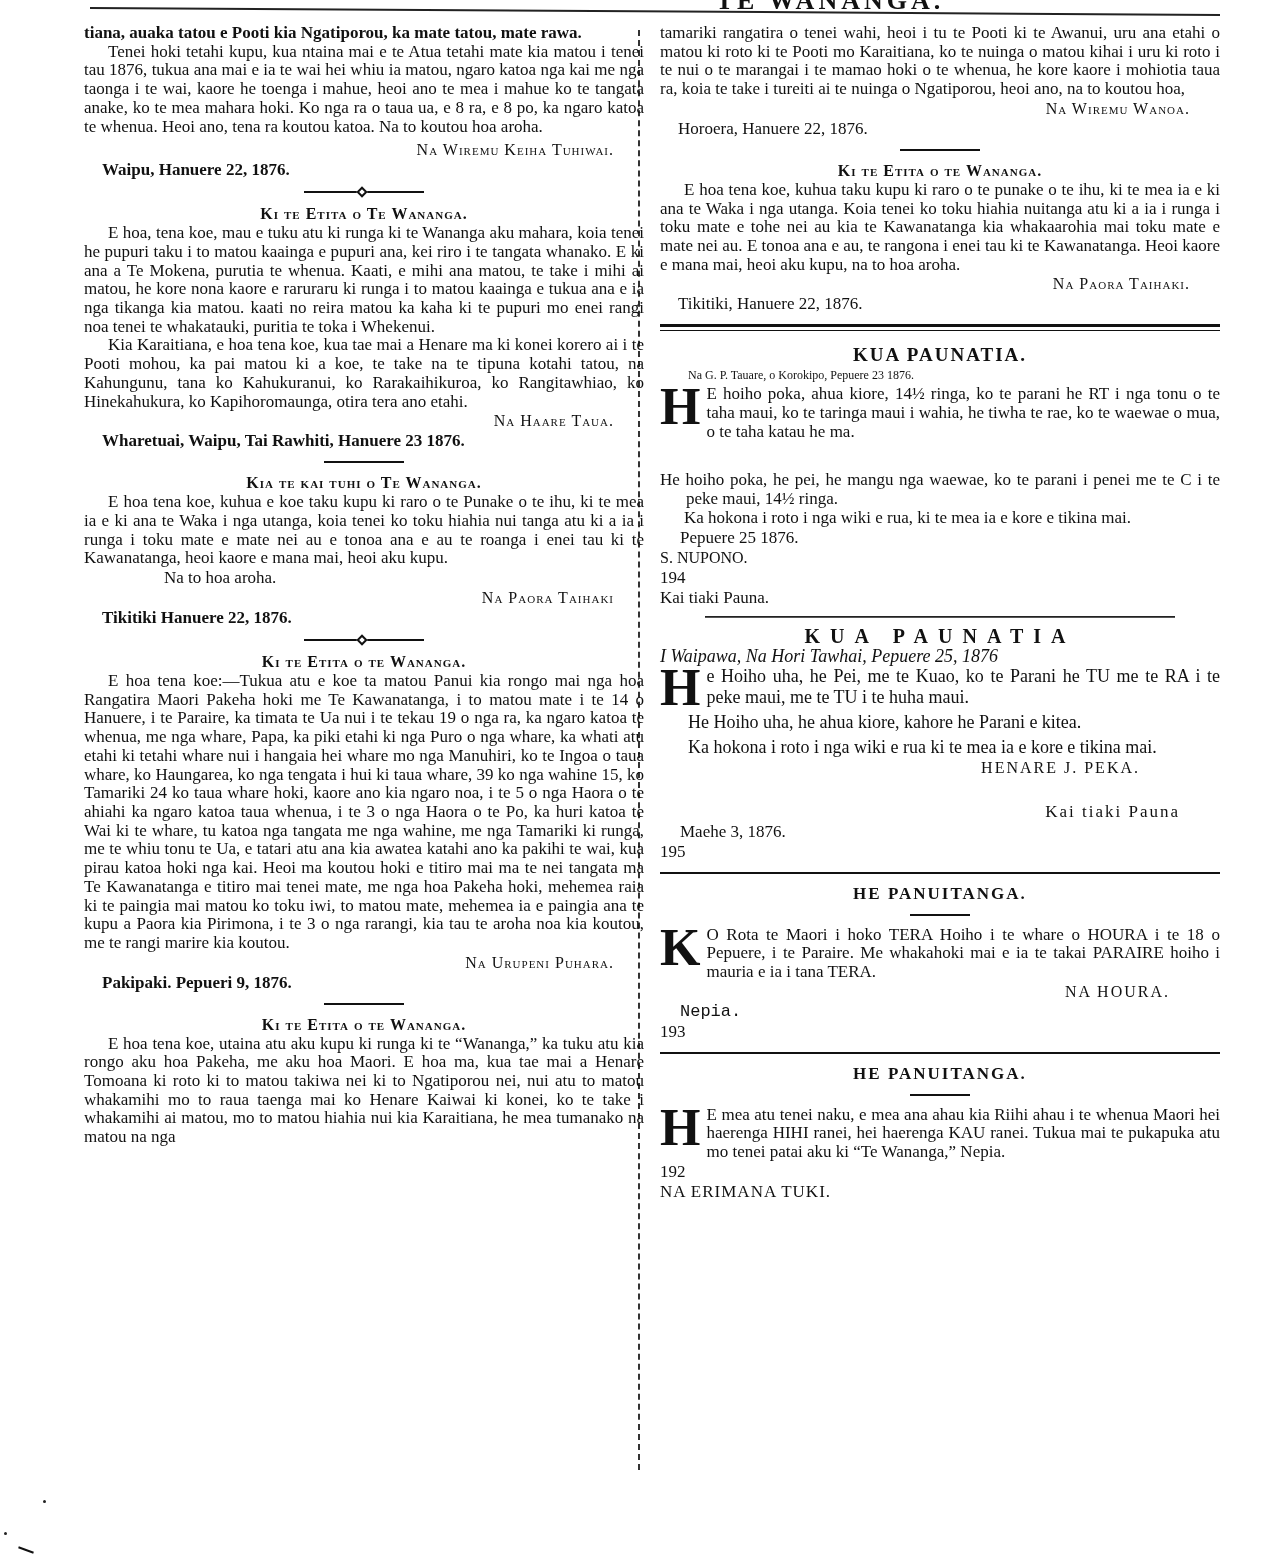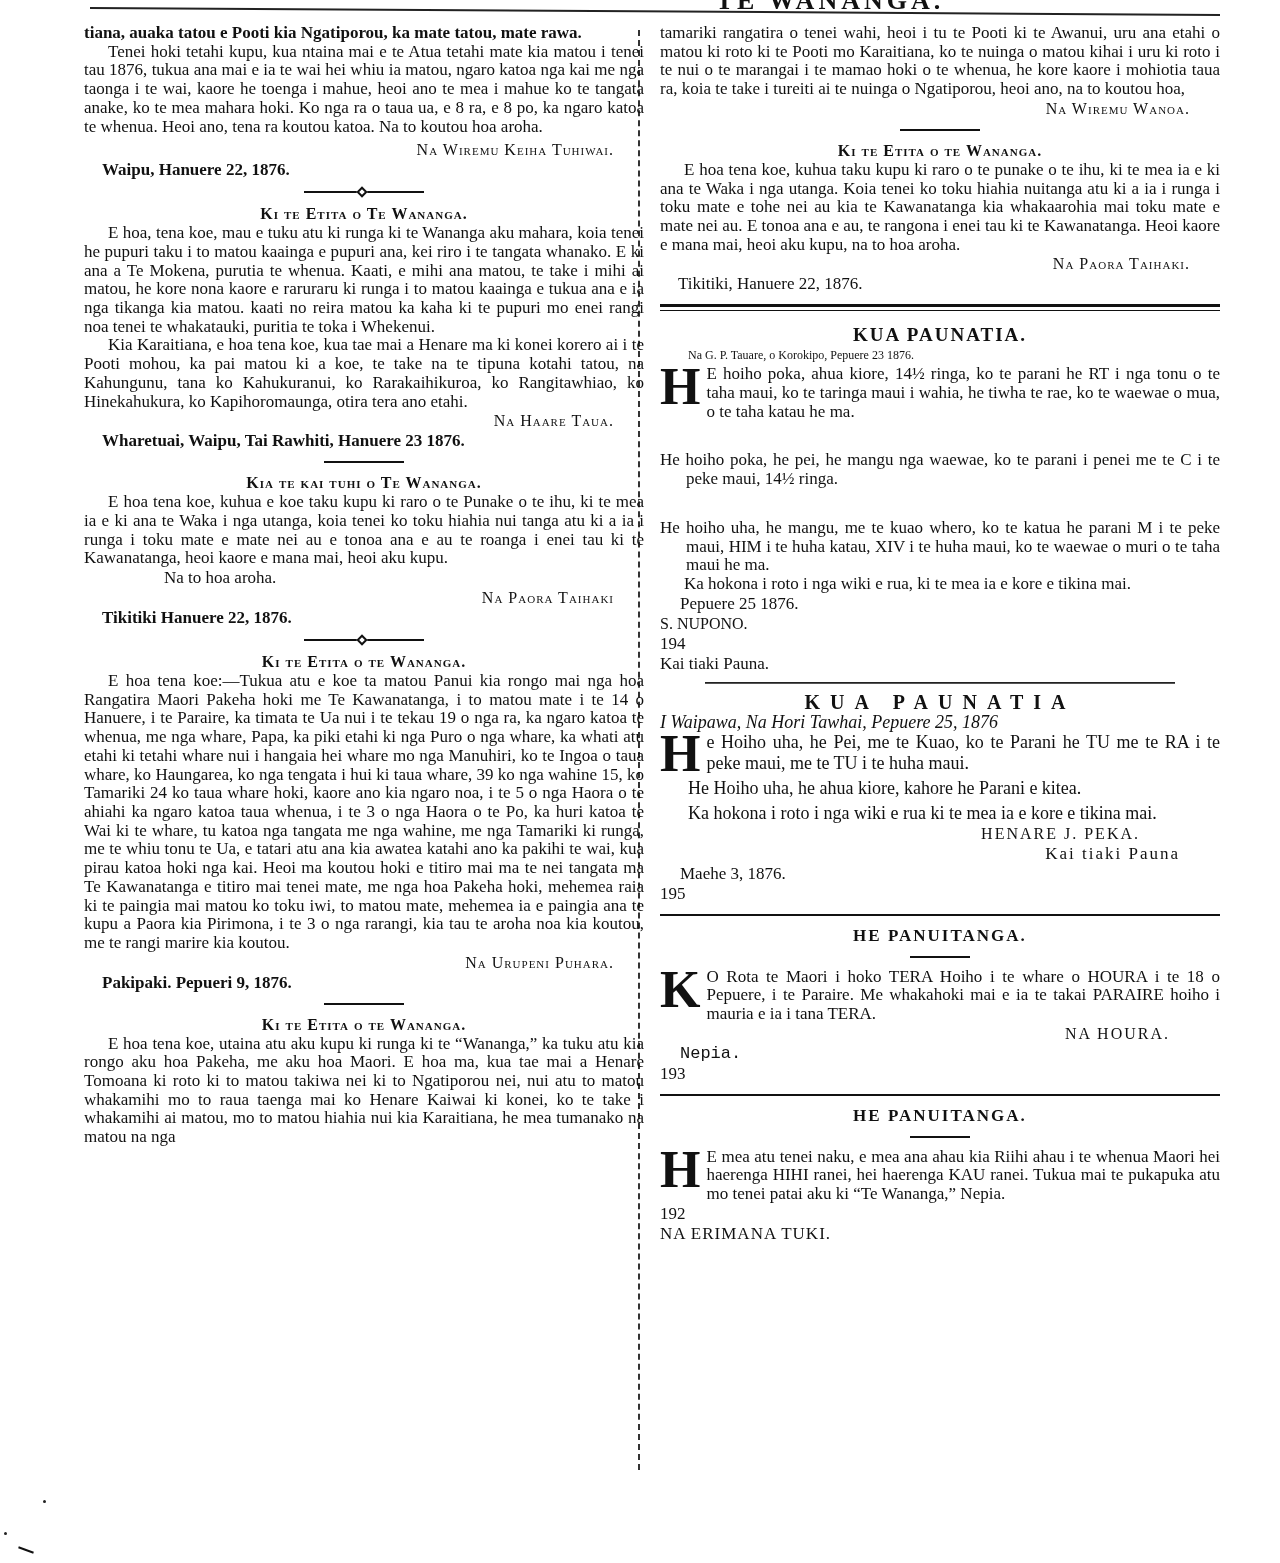--- a/index.html
+++ b/index.html
@@ -123,41 +123,41 @@
 
   <section>
     <h3 class="heading">Ki te Etita o te Wananga.</h3>
     <p class="indent">E hoa tena koe, utaina atu aku kupu ki runga ki te “Wananga,” ka tuku atu kia rongo aku hoa Pakeha, me aku hoa Maori. E hoa ma, kua tae mai a Henare Tomoana ki roto ki to matou takiwa nei ki to Ngatiporou nei, nui atu to matou whakamihi mo to raua taenga mai ko Henare Kaiwai ki konei, ko te take i whakamihi ai matou, mo to matou hiahia nui kia Karaitiana, he mea tumanako na matou na nga</p>
   </section>
 </div>
 
 <div class="col col-right">
   <p>tamariki rangatira o tenei wahi, heoi i tu te Pooti ki te Awanui, uru ana etahi o matou ki roto ki te Pooti mo Karaitiana, ko te nuinga o matou kihai i uru ki roto i te nui o te marangai i te mamao hoki o te whenua, he kore kaore i mohiotia taua ra, koia te take i tureiti ai te nuinga o Ngatiporou, heoi ano, na to koutou hoa,</p>
   <div class="signature">Na Wiremu Wanoa.</div>
+  <div class="dateline plain">Horoera, Hanuere 22, 1876.</div>
 
   <div class="short-rule"></div>
 
   <section>
     <h3 class="heading">Ki te Etita o te Wananga.</h3>
     <p class="indent">E hoa tena koe, kuhua taku kupu ki raro o te punake o te ihu, ki te mea ia e ki ana te Waka i nga utanga. Koia tenei ko toku hiahia nuitanga atu ki a ia i runga i toku mate e tohe nei au kia te Kawanatanga kia whakaarohia mai toku mate e mate nei au. E tonoa ana e au, te rangona i enei tau ki te Kawanatanga. Heoi kaore e mana mai, heoi aku kupu, na to hoa aroha.</p>
     <div class="signature">Na Paora Taihaki.</div>
     <div class="dateline plain">Tikitiki, Hanuere 22, 1876.</div>
   </section>
 
   <div class="double-rule"></div>
 
   <section>
     <h3 class="heading big">KUA PAUNATIA.</h3>
     <div class="subline">Na G. P. Tauare, o Korokipo, Pepuere 23 1876.</div>
     <div class="dropcap-block">
       <span class="dropcap">H</span>
       <p>E hoiho poka, ahua kiore, 14½ ringa, ko te parani he RT i nga tonu o te taha maui, ko te taringa maui i wahia, he tiwha te rae, ko te waewae o mua, o te taha katau he ma.</p>
     </div>
     <p class="hang">He hoiho poka, he pei, he mangu nga waewae, ko te parani i penei me te C i te peke maui, 14½ ringa.</p>
-    <p class="hang">He hoiho uha, he mangu, me te kuao whero, ko te katua he parani M i te peke maui, HIM i te huha katau, XIV i te huha maui, ko te waewae o muri o te taha maui he ma.</p>
     <p class="indent">Ka hokona i roto i nga wiki e rua, ki te mea ia e kore e tikina mai.</p>
     <div class="row2">
       <span style="padding-left:20px;">Pepuere 25 1876.</span>
       <span style="padding-right:80px;" class="small">S. NUPONO.</span>
     </div>
     <div class="row2">
       <span>194</span>
       <span style="padding-right:30px;">Kai tiaki Pauna.</span>
     </div>
   </section>
@@ -169,21 +169,21 @@
     <div class="subline" style="padding-left:0;font-size:18px;font-style:italic;">I Waipawa, Na Hori Tawhai, Pepuere 25, 1876</div>
     <div class="dropcap-block">
       <span class="dropcap">H</span>
       <p style="font-size:18px;line-height:21px;">e Hoiho uha, he Pei, me te Kuao, ko te Parani he TU me te RA i te peke maui, me te TU i te huha maui.</p>
     </div>
     <div class="spacer-s"></div>
     <p class="hang2" style="font-size:18px;line-height:21px;">He Hoiho uha, he ahua kiore, kahore he Parani e kitea.</p>
     <div class="spacer-s"></div>
     <p class="hang2" style="font-size:18px;line-height:21px;">Ka hokona i roto i nga wiki e rua ki te mea ia e kore e tikina mai.</p>
     <div class="signature caps" style="padding-right:80px;">HENARE J. PEKA.</div>
-    <div class="signature caps" style="padding-right:40px;font-size:17px;">Kai tiaki Pauna</div>
+    <div class="signature caps" style="padding-right:40px;font-size:17px;margin-top:24px;">Kai tiaki Pauna</div>
     <div class="row2">
       <span style="padding-left:20px;">Maehe 3, 1876.</span>
       <span>195</span>
     </div>
   </section>
 
   <div class="full-rule"></div>
 
   <section>
     <h3 class="heading big" style="font-size:17px;">HE PANUITANGA.</h3>

